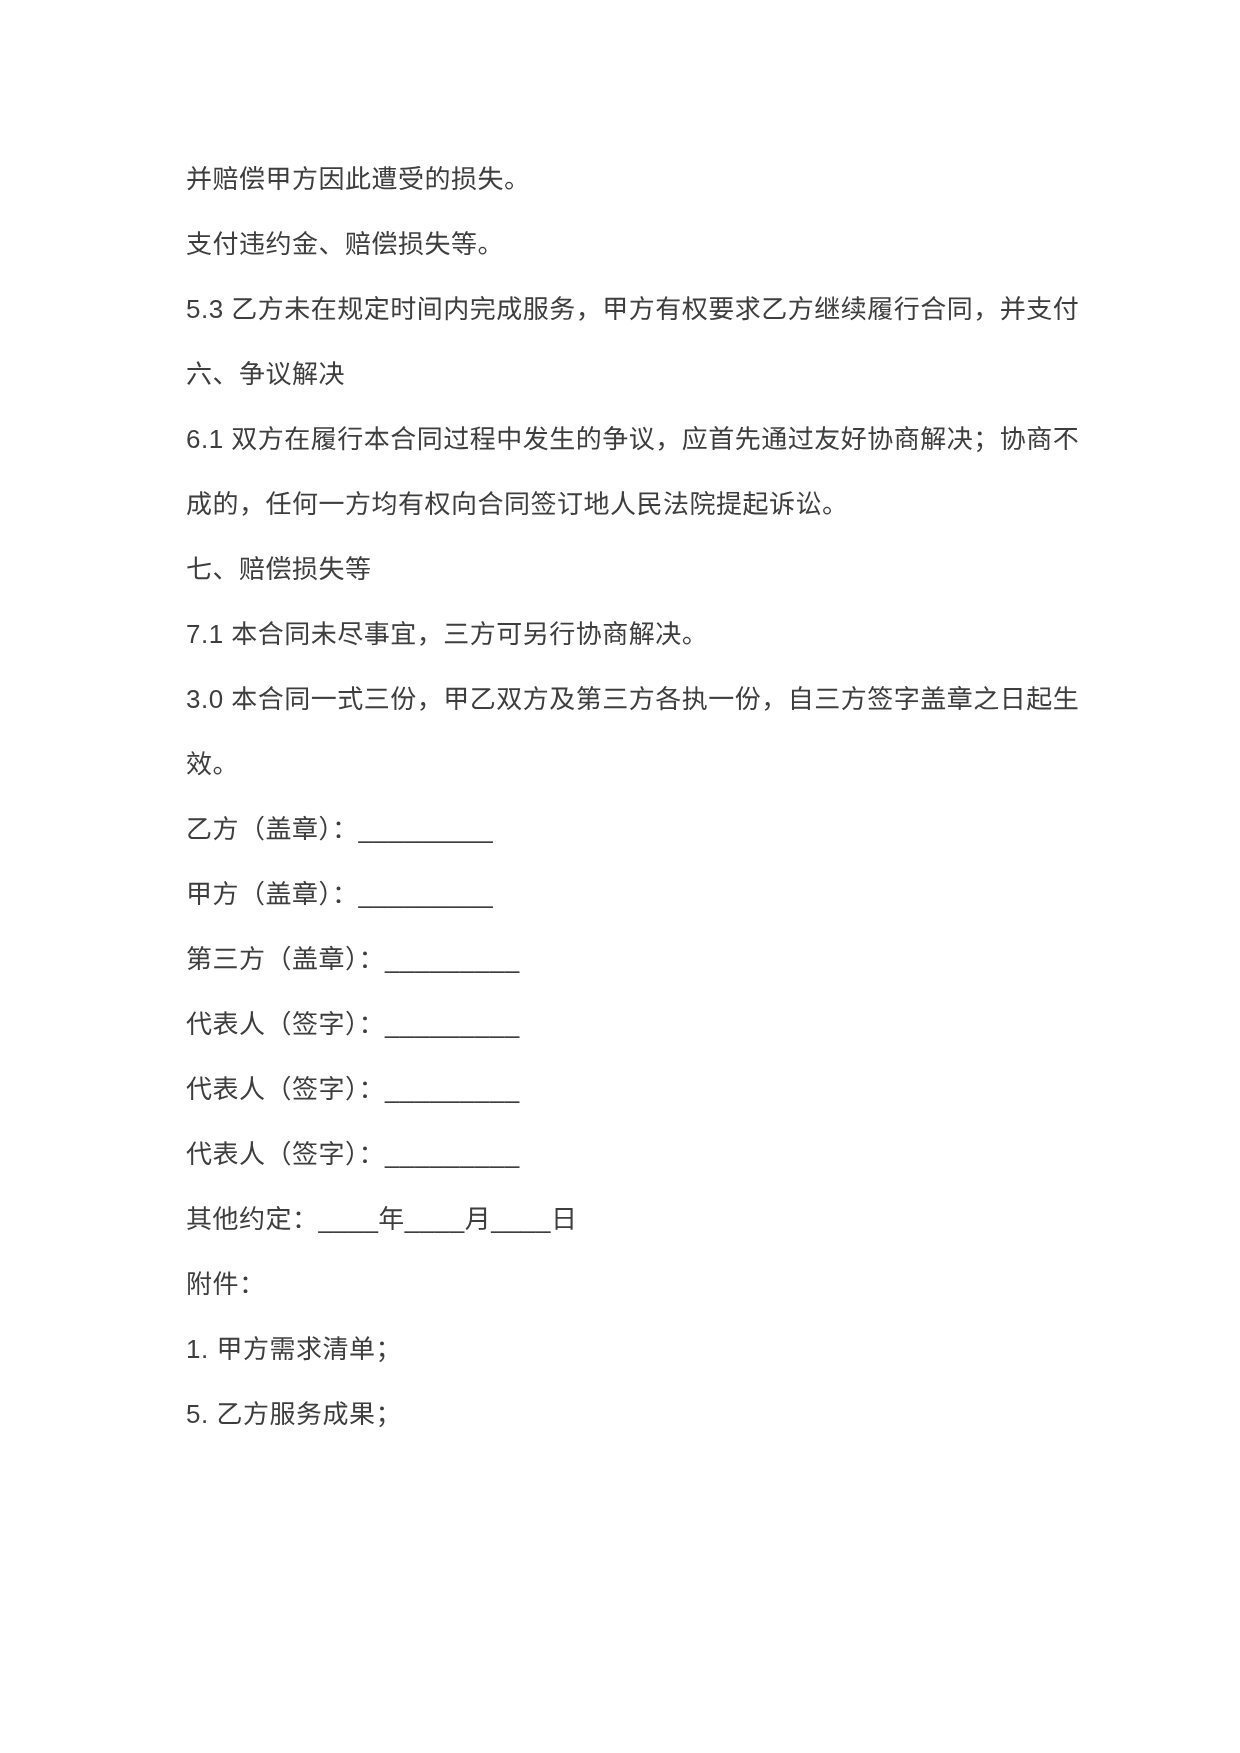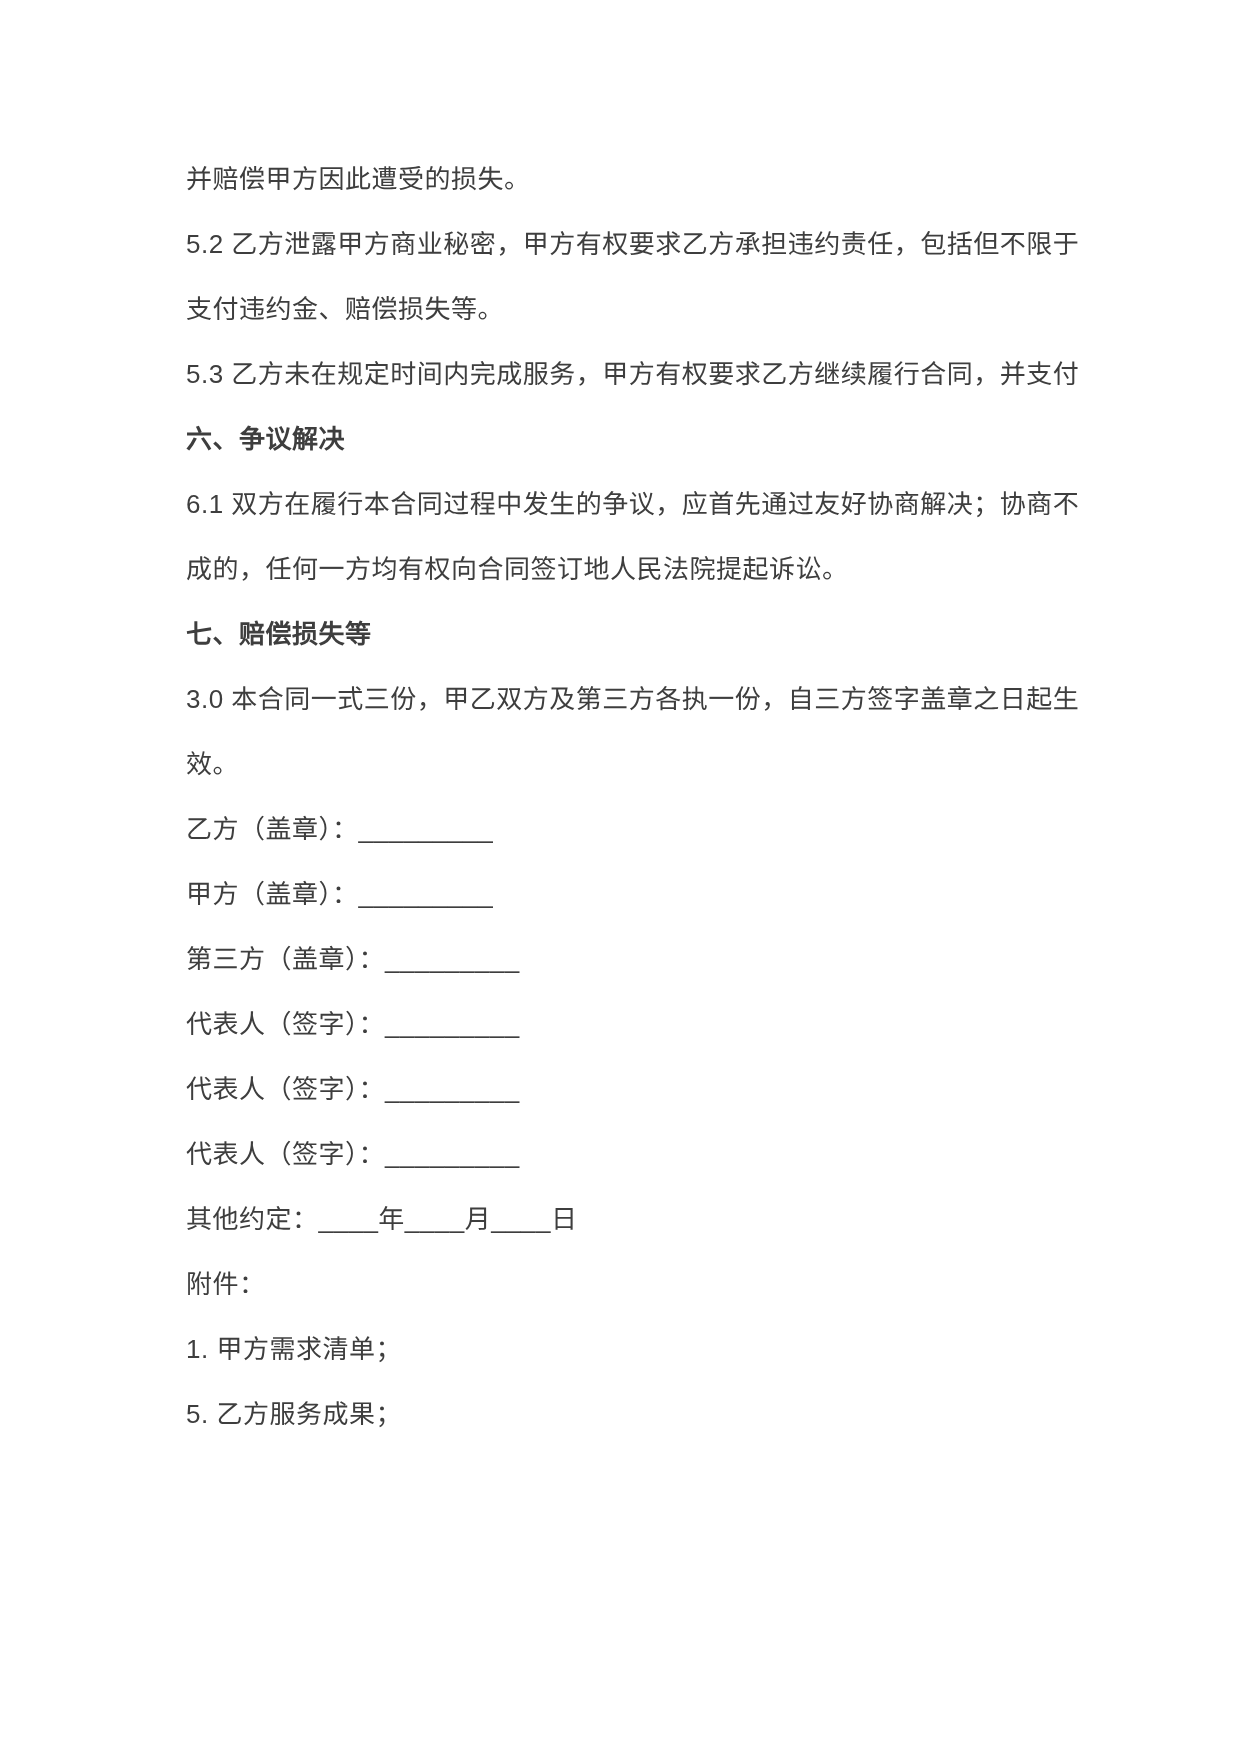--- a/index.html
+++ b/index.html
@@ -31,36 +31,36 @@
     line-height: 65px;
     color: #3e3e3e;
     letter-spacing: 0.5px;
   }
   .doc-line {
     height: 65px;
     white-space: nowrap;
     font-weight: 400;
   }
   .doc-line.heading {
-    font-weight: 700;
+    font-weight: 400;
   }
 </style>
 </head>
 <body>
 
 <div class="doc-page">
   <div class="doc-content">
     <div class="doc-line">并赔偿甲方因此遭受的损失。</div>
-    <div class="doc-line">5.2 乙方泄露甲方商业秘密，甲方有权要求乙方承担违约责任，包括但不限于</div>
     <div class="doc-line">支付违约金、赔偿损失等。</div>
     <div class="doc-line">5.3 乙方未在规定时间内完成服务，甲方有权要求乙方继续履行合同，并支付</div>
     <div class="doc-line heading">六、争议解决</div>
     <div class="doc-line">6.1 双方在履行本合同过程中发生的争议，应首先通过友好协商解决；协商不</div>
     <div class="doc-line">成的，任何一方均有权向合同签订地人民法院提起诉讼。</div>
     <div class="doc-line heading">七、赔偿损失等</div>
+    <div class="doc-line">7.1 本合同未尽事宜，三方可另行协商解决。</div>
     <div class="doc-line">3.0 本合同一式三份，甲乙双方及第三方各执一份，自三方签字盖章之日起生</div>
     <div class="doc-line">效。</div>
     <div class="doc-line">乙方（盖章）：_________</div>
     <div class="doc-line">甲方（盖章）：_________</div>
     <div class="doc-line">第三方（盖章）：_________</div>
     <div class="doc-line">代表人（签字）：_________</div>
     <div class="doc-line">代表人（签字）：_________</div>
     <div class="doc-line">代表人（签字）：_________</div>
     <div class="doc-line">其他约定：____年____月____日</div>
     <div class="doc-line">附件：</div>

